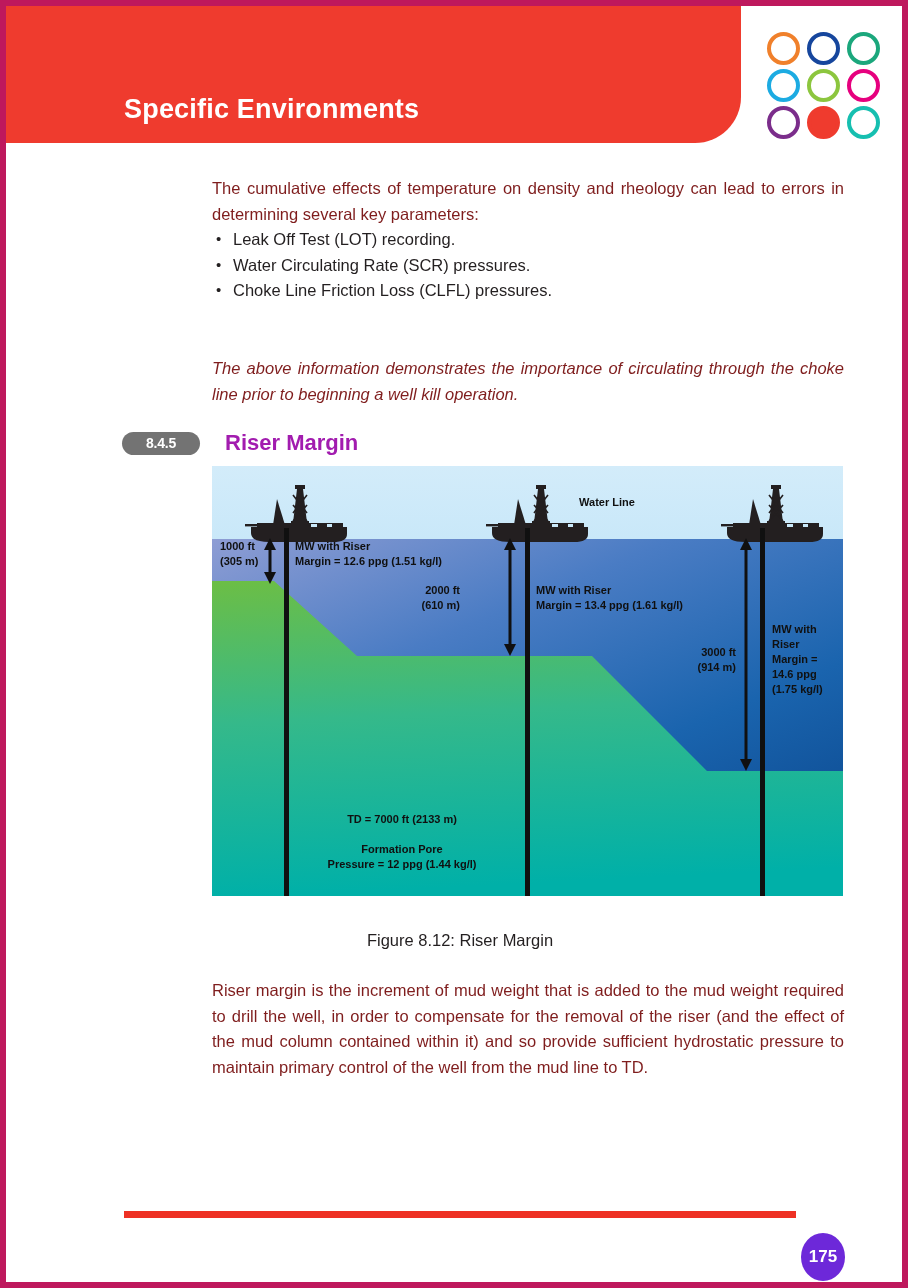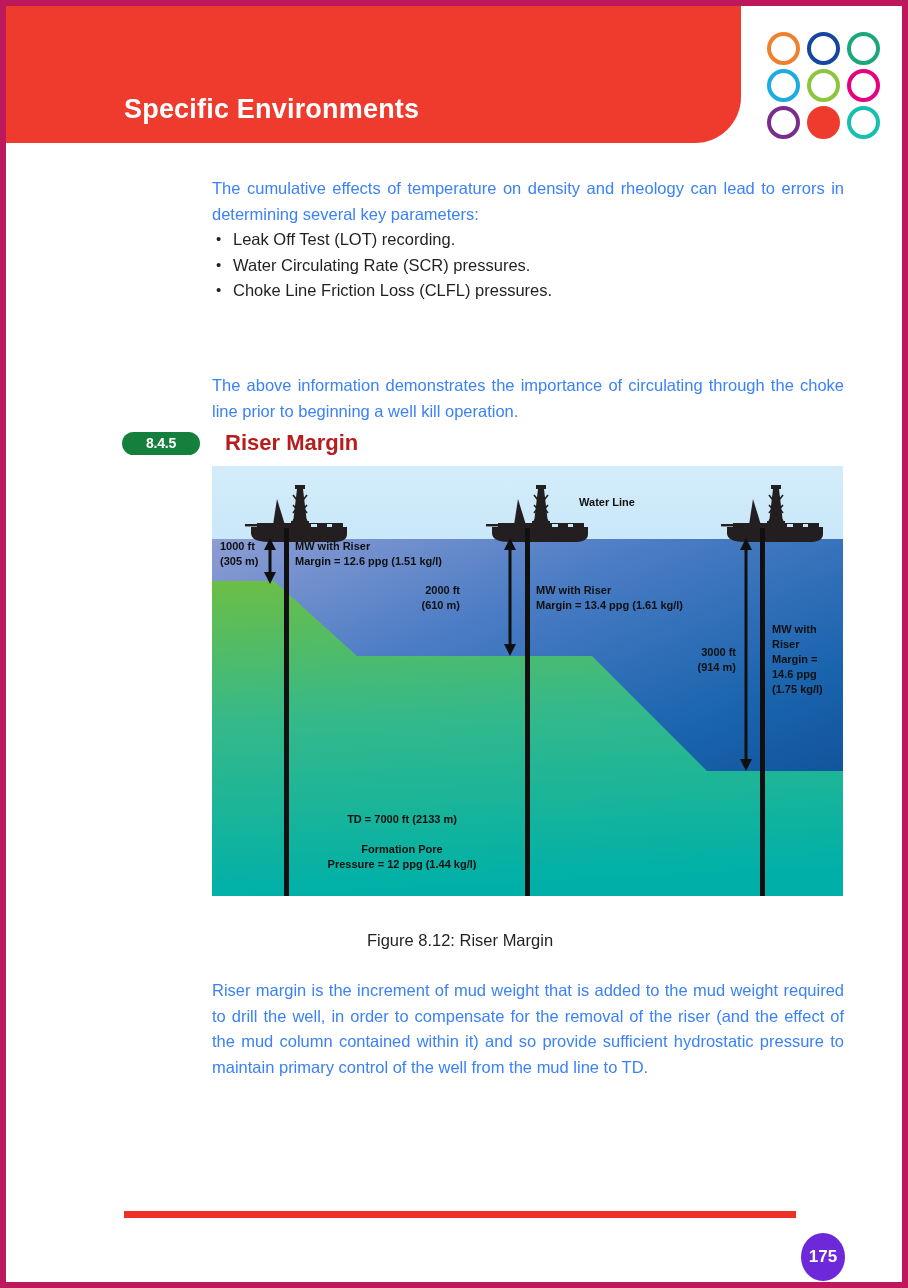--- a/index.html
+++ b/index.html
@@ -61,21 +61,21 @@
     border: 4px solid #000;
     background: transparent;
   }
   .logo-dot.filled {
     border-width: 4px;
   }
   .para {
     position: absolute;
     font-size: 16.5px;
     line-height: 25.5px;
-    color: #3b82f6;
+    color: #7f1d1d;
     text-align: justify;
     text-justify: inter-word;
   }
 
   .bullets {
     position: absolute;
     font-size: 16.5px;
     line-height: 25.5px;
     color: #231f20;
     list-style: none;
@@ -100,34 +100,34 @@
     position: absolute;
     left: 116px;
     top: 424px;
     display: flex;
     align-items: center;
   }
   .section-pill {
     width: 78px;
     height: 23px;
     border-radius: 12px;
-    background: #15803d;
+    background: #737373;
     color: #ffffff;
     font-size: 14px;
     font-weight: bold;
     display: flex;
     align-items: center;
     justify-content: center;
     letter-spacing: -0.2px;
   }
   .section-title {
     margin-left: 25px;
     font-size: 22px;
     font-weight: bold;
-    color: #b91c1c;
+    color: #a21caf;
     white-space: nowrap;
   }
 
   
   .figure-wrap {
     position: absolute;
     left: 206px;
     top: 460px;
     width: 631px;
     height: 430px;
@@ -198,21 +198,21 @@
   </div>
 
   <div class="para" style="left:206px; top:170px; width:632px;">The cumulative effects of temperature on density and rheology can lead to errors in determining several key parameters:</div>
 
   <ul class="bullets" style="left:206px; top:221px; width:632px;">
     <li>Leak Off Test (LOT) recording.</li>
     <li>Water Circulating Rate (SCR) pressures.</li>
     <li>Choke Line Friction Loss (CLFL) pressures.</li>
   </ul>
 
-  <div class="para" style="left:206px; top:367px; width:632px;">The above information demonstrates the importance of circulating through the choke line prior to beginning a well kill operation.</div>
+  <div class="para" style="left:206px; top:350px; width:632px;font-style:italic;">The above information demonstrates the importance of circulating through the choke line prior to beginning a well kill operation.</div>
 
   <div class="section-head">
     <div class="section-pill">8.4.5</div>
     <div class="section-title">Riser Margin</div>
   </div>
 
   <div class="figure-wrap">
     <svg width="631" height="430" viewBox="0 0 631 430" xmlns="http://www.w3.org/2000/svg">
       <defs>
         <linearGradient id="seaGrad" x1="0" y1="0" x2="0.75" y2="1">

